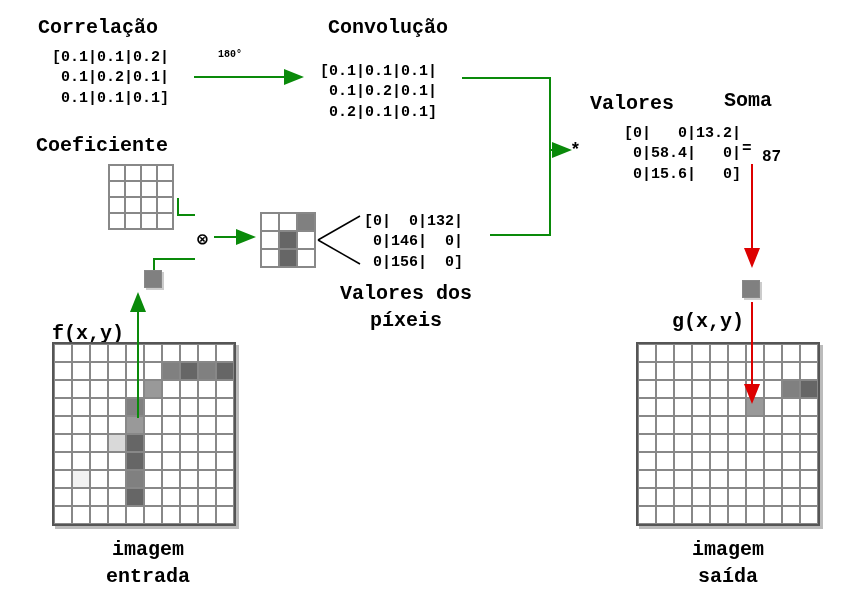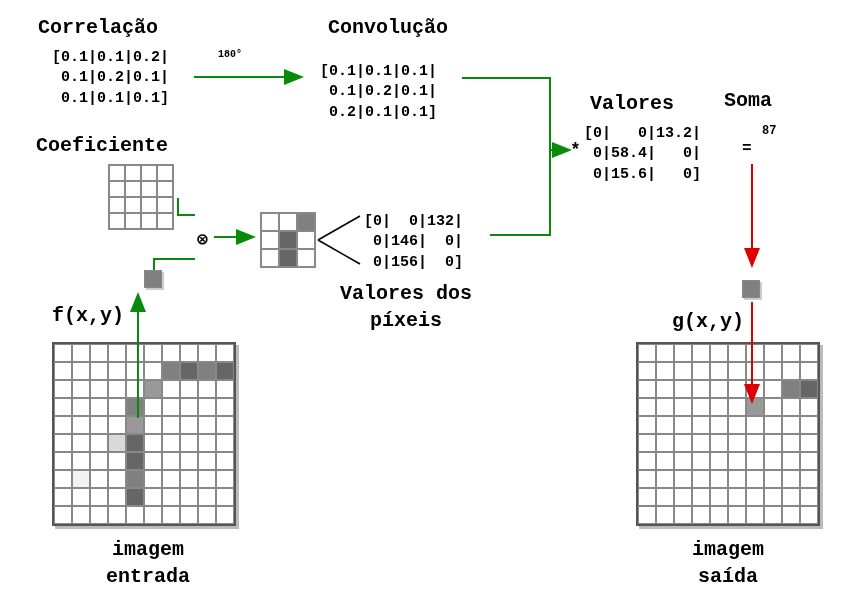--- a/index.html
+++ b/index.html
@@ -102,41 +102,41 @@
 <div class="abs title mono" style="left:316px;top:280px;text-align:center;width:180px">Valores dos
 píxeis</div>
 
 <svg class="abs" style="left:460px;top:70px" width="120" height="170">
   <path d="M2,8 L90,8 L90,80 L108,80" stroke="#0a8a0a" stroke-width="2" fill="none" marker-end="url(#ah)"></path>
   <path d="M30,165 L90,165 L90,80" stroke="#0a8a0a" stroke-width="2" fill="none"></path>
 </svg>
 
 <div class="abs" style="left:570px;top:140px;font-size:18px">*</div>
 
-<div class="abs mono" style="left:584px;top:124px">[0|   0|13.2|
+<div class="abs mono" style="left:624px;top:124px">[0|   0|13.2|
  0|58.4|   0|
  0|15.6|   0]</div>
 
 <div class="abs" style="left:742px;top:140px;font-size:16px">=</div>
-<div class="abs" style="left:762px;top:124px;font-size:12px">87</div>
+<div class="abs" style="left:762px;top:148px;font-size:16px">87</div>
 
 <svg class="abs" style="left:740px;top:162px" width="24" height="112">
   <defs>
       <marker id="ahr" markerWidth="10" markerHeight="8" refX="8" refY="4" orient="auto">
         <path d="M0,0 L10,4 L0,8 z" fill="#d00"></path>
       </marker>
     </defs>
   <line x1="12" y1="2" x2="12" y2="102" stroke="#d00" stroke-width="2" marker-end="url(#ahr)"></line>
 </svg>
 
 <div class="abs pixel" style="left:742px;top:280px"></div>
 
 <div class="abs pixel" style="left:144px;top:270px"></div>
 
-<div class="abs title" style="left:52px;top:304px">f(x,y)</div>
+<div class="abs title" style="left:52px;top:322px">f(x,y)</div>
 
 <div class="abs title" style="left:672px;top:310px">g(x,y)</div>
 
 <div class="big-grid-wrap" style="left:52px;top:342px">
   <div class="gridbig">
     <div></div>
       <div></div>
       <div></div>
       <div></div>
       <div></div>

